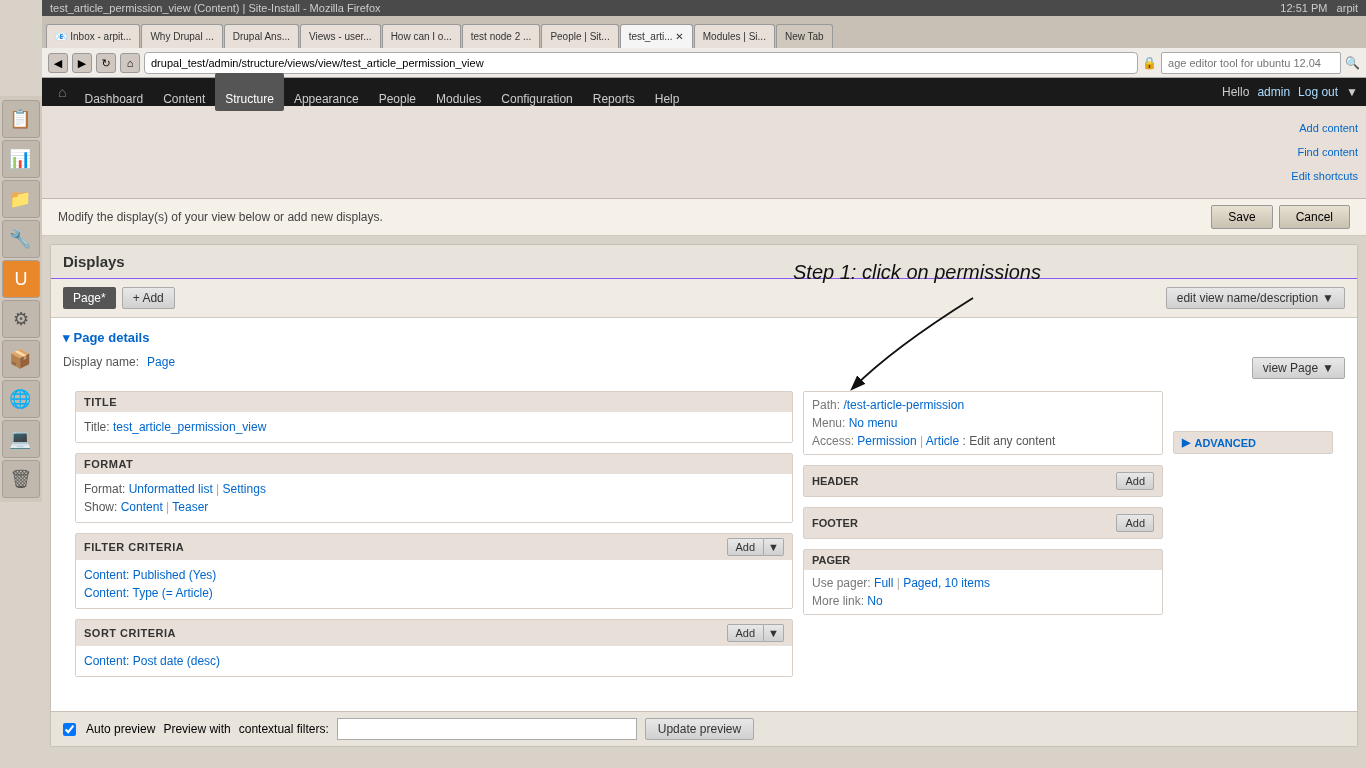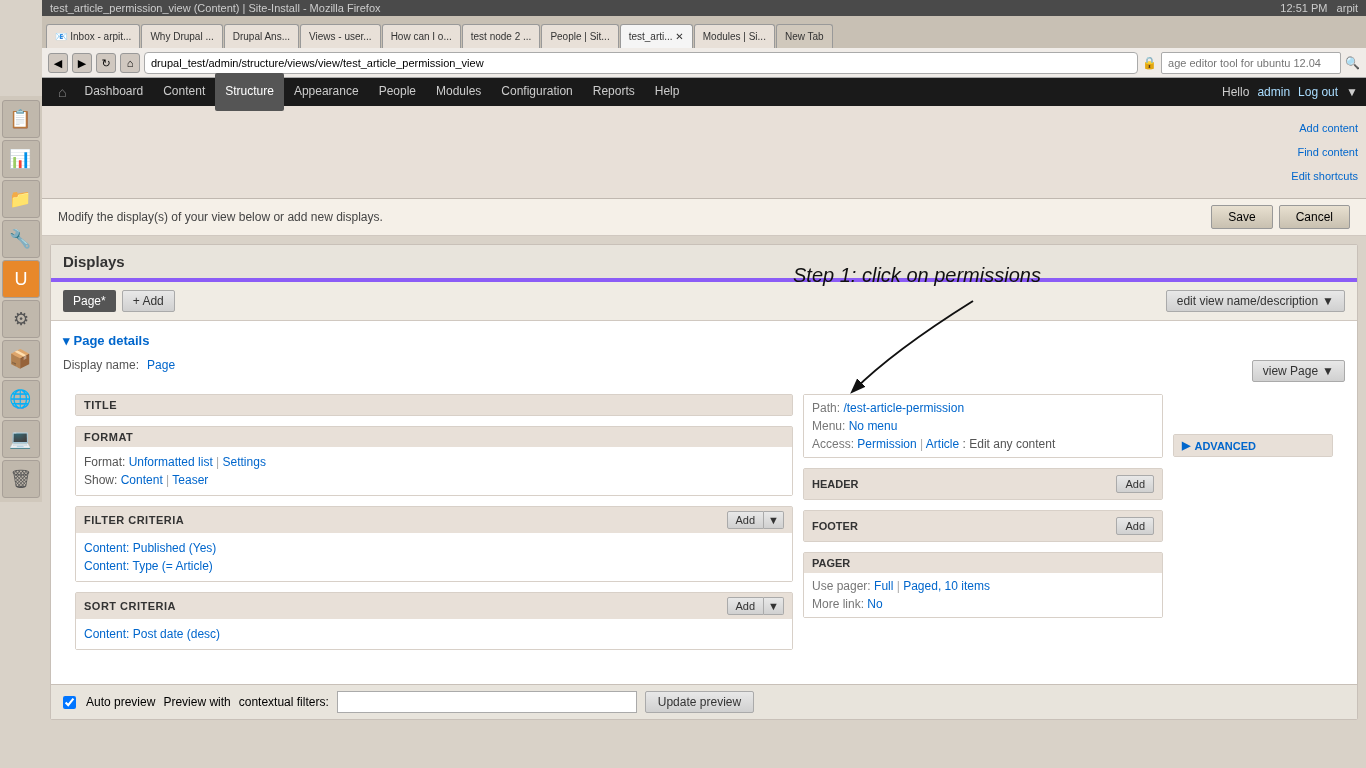--- a/index.html
+++ b/index.html
@@ -97,21 +97,21 @@
       gap: 0;
     }
     .drupal-admin-bar .admin-icon {
       color: #888;
       font-size: 14px;
       padding: 0 8px;
     }
     .admin-nav-item {
       color: #ccc;
       font-size: 12px;
-      padding: 4px 10px;
+      padding: 12px 10px;
       height: 38px;
       line-height: 28px;
       cursor: pointer;
       border-radius: 2px;
     }
     .admin-nav-item.active {
       background: #555;
       color: #fff;
     }
     .admin-bar-right {
@@ -182,21 +182,21 @@
       border-radius: 2px;
     }
 
     
     .displays-header {
       background: #e8e4dc;
       padding: 8px 12px;
       font-size: 15px;
       font-weight: bold;
       color: #333;
-      border-bottom: 4px solid #8b5cf6;
+      border-bottom: 1px solid #8b5cf6;
     }
 
     .display-tabs {
       background: #f0ece4;
       padding: 8px 12px;
       display: flex;
       align-items: center;
       justify-content: space-between;
       border-bottom: 1px solid #d0c8c0;
     }
@@ -590,20 +590,26 @@
           </button>
         </div>
       </div>
 
       <div class="three-col-layout">
 
         <div class="col-left">
 
           <div class="section-box">
             <div class="section-header">TITLE</div>
+            <div class="section-body">
+              <div class="section-row">
+                <span>Title:</span>
+                <a class="link-blue">test_article_permission_view</a>
+              </div>
+            </div>
           </div>
 
           <div class="section-box">
             <div class="section-header">FORMAT</div>
             <div class="section-body">
               <div class="section-row">
                 <span>Format:</span>
                 <a class="link-blue">Unformatted list</a>
                 <span class="separator"> | </span>
                 <a class="link-blue">Settings</a>

